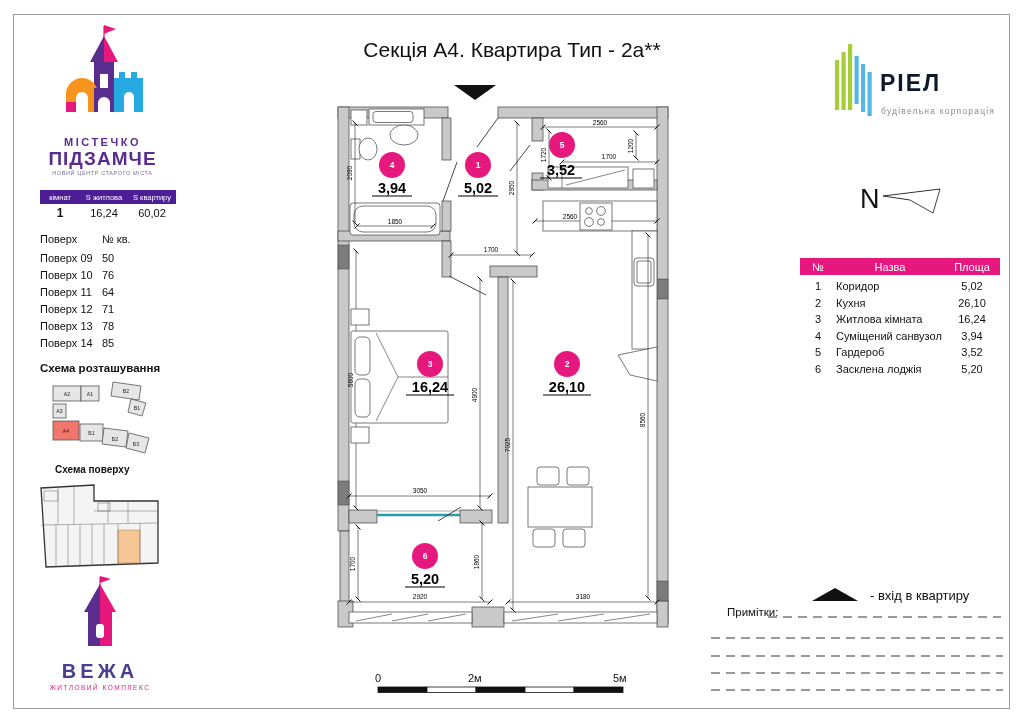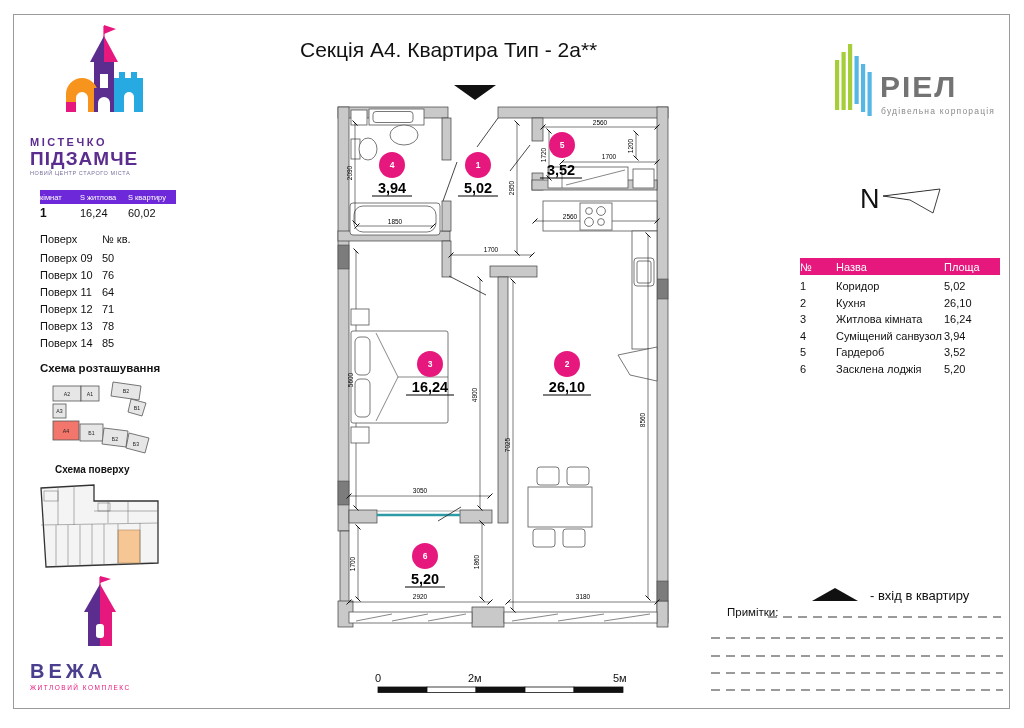--- a/index.html
+++ b/index.html
@@ -1,20 +1,20 @@
 <!DOCTYPE html>
 <html><head>
 <meta charset="utf-8">
 <style>
   html,body{margin:0;padding:0;background:#fff;}
   #page{position:relative;width:1024px;height:728px;background:#fff;overflow:hidden;
         font-family:"Liberation Sans",sans-serif;color:#111;}
   .abs{position:absolute;}
   .frame{border:1.5px solid #9a9a9a;}
-  .ctr{}
+  .ctr{text-align:center;}
   svg{display:block;}
   svg text{font-family:"Liberation Sans",sans-serif;}
   .wall{fill:#c9c9c9;stroke:#3c3c3c;stroke-width:.7;}
   .dwall{fill:#7c7c7c;stroke:#3c3c3c;stroke-width:.5;}
   .fix{fill:#fff;stroke:#555;stroke-width:.8;}
   .thin{stroke:#555;stroke-width:.7;fill:none;}
   .door{stroke:#333;stroke-width:.9;}
   .dim{stroke:#111;stroke-width:.55;}
   .dimt{font-size:6.5px;fill:#000;}
   .areat{font-size:14.5px;font-weight:bold;fill:#000;}
@@ -47,21 +47,21 @@
     <path d="M42 90 L42 66 L62 66 L62 90 Z" fill="#5B2D8E"></path>
     <path d="M46 90 L46 81 A6 6 0 0 1 58 81 L58 90 Z" fill="#fff"></path>
     <path d="M62 90 L62 56 L67 56 L67 50 L73 50 L73 56 L79 56 L79 50 L85 50 L85 56 L91 56 L91 90 Z" fill="#27AAE1"></path>
     <path d="M72 90 L72 75 A5 5 0 0 1 82 75 L82 90 Z" fill="#fff"></path>
   </svg>
   <div class="abs ctr" style="left:30px;top:136px;width:145px;font-size:11px;font-weight:bold;letter-spacing:2.5px;color:#5B2D8E;">МІСТЕЧКО</div>
   <div class="abs ctr" style="left:30px;top:148px;width:145px;font-size:19px;font-weight:bold;letter-spacing:1px;color:#5B2D8E;">ПІДЗАМЧЕ</div>
   <div class="abs ctr" style="left:30px;top:170px;width:145px;font-size:5.5px;letter-spacing:.6px;color:#7b6f9e;">НОВИЙ ЦЕНТР СТАРОГО МІСТА</div>
 
   <div class="abs" style="left:40px;top:190px;width:136px;">
-    <div class="sum-h ctr" style="background:#6d28d9;">
+    <div class="sum-h ctr" style="background:#4c1d95;">
       <span>кімнат</span>
       <span>S житлова</span>
       <span>S квартиру</span>
     </div>
     <div class="sum-v ctr">
       <span style="font-weight:bold;font-size:12px;">1</span>
       <span>16,24</span>
       <span>60,02</span>
     </div>
   </div>
@@ -165,21 +165,21 @@
       <rect x="2" y="18" width="4.2" height="50"></rect>
       <rect x="8.5" y="10" width="4.2" height="58"></rect>
       <rect x="15" y="2" width="4.2" height="66"></rect>
     </g>
     <g fill="#56B7E6">
       <rect x="21.5" y="14" width="4.2" height="48"></rect>
       <rect x="28" y="22" width="4.2" height="48"></rect>
       <rect x="34.5" y="30" width="4.2" height="44"></rect>
     </g>
   </svg>
-  <div class="abs" style="left:880px;top:70px;font-size:30px;font-weight:bold;letter-spacing:2px;color:#737373;">РІЕЛ</div>
+  <div class="abs" style="left:880px;top:70px;font-size:23px;font-weight:bold;letter-spacing:2px;color:#0f172a;">РІЕЛ</div>
   <div class="abs" style="left:881px;top:106px;font-size:8.5px;letter-spacing:1.2px;color:#8a8a8a;">будівельна корпорація</div>
 
   <svg class="abs" style="left:850px;top:175px;" width="100" height="45" viewBox="0 0 100 45">
     <text x="10" y="33" font-size="27" fill="#111">N</text>
     <polygon points="33,21 90,14 60,25" fill="#111"></polygon>
     <polygon points="33,21 60,25 83,38 90,14" fill="#fff" stroke="#111" stroke-width=".8"></polygon>
   </svg>
 
   <div class="abs" style="left:800px;top:258px;width:200px;">
     <div class="tbl-header ctr" style="background:#E6187E;">

